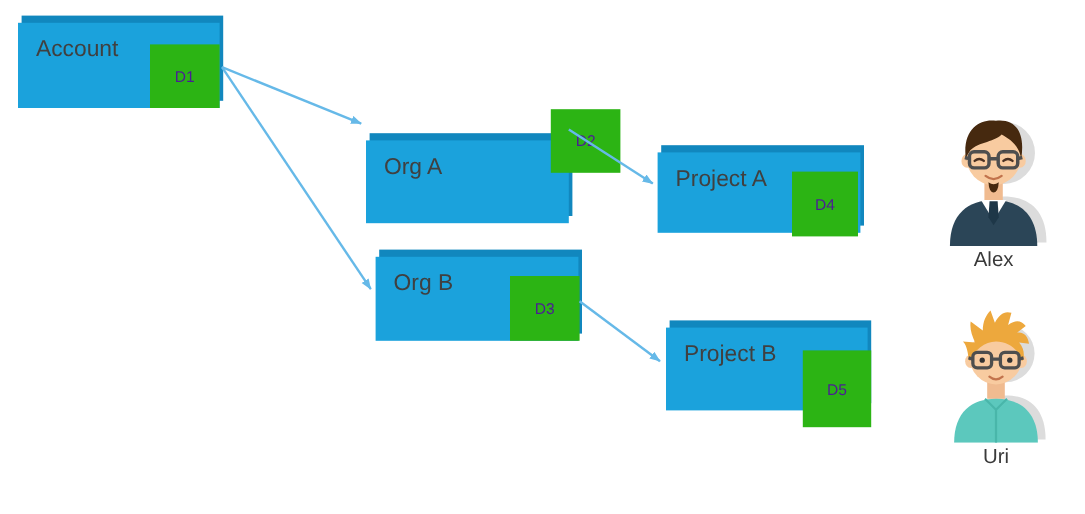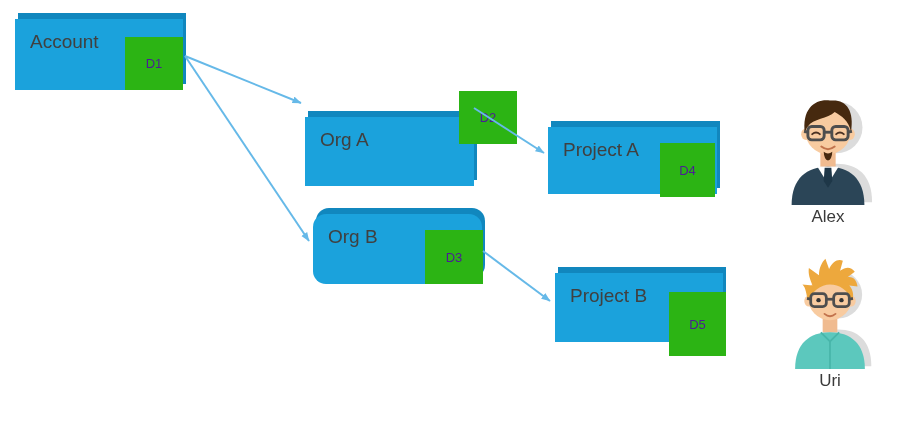--- a/index.html
+++ b/index.html
@@ -11,21 +11,21 @@
   .node{
     position:absolute;background:#1BA2DC;
     box-shadow:3px -6px 0 0 #1187BE;
   }
   .node-label{
     position:absolute;left:15px;top:12px;
     font-size:19px;color:#404040;white-space:nowrap;
   }
   .n-account{left:15px;top:19px;width:168px;height:71px;}
   .n-orga{left:305px;top:73px;width:169px;height:69px;margin-top:44px;}
-  .n-orgb{left:313px;top:214px;width:169px;height:70px;border-radius:13px;}
+  .n-orgb{left:313px;top:214px;width:169px;height:70px;}
   .n-proja{left:548px;top:127px;width:169px;height:67px;}
   .n-projb{left:555px;top:273px;width:168px;height:69px;}
   .badge{
     position:absolute;background:#2CB414;
     display:flex;align-items:center;justify-content:center;
     font-size:13px;color:#4c1d95;
   }
   .b-d1{left:125px;top:37px;width:58px;height:53px;}
   .b-d2{left:415px;top:91px;width:58px;height:53px;margin-left:44px;}
   .b-d3{left:425px;top:230px;width:58px;height:54px;}

